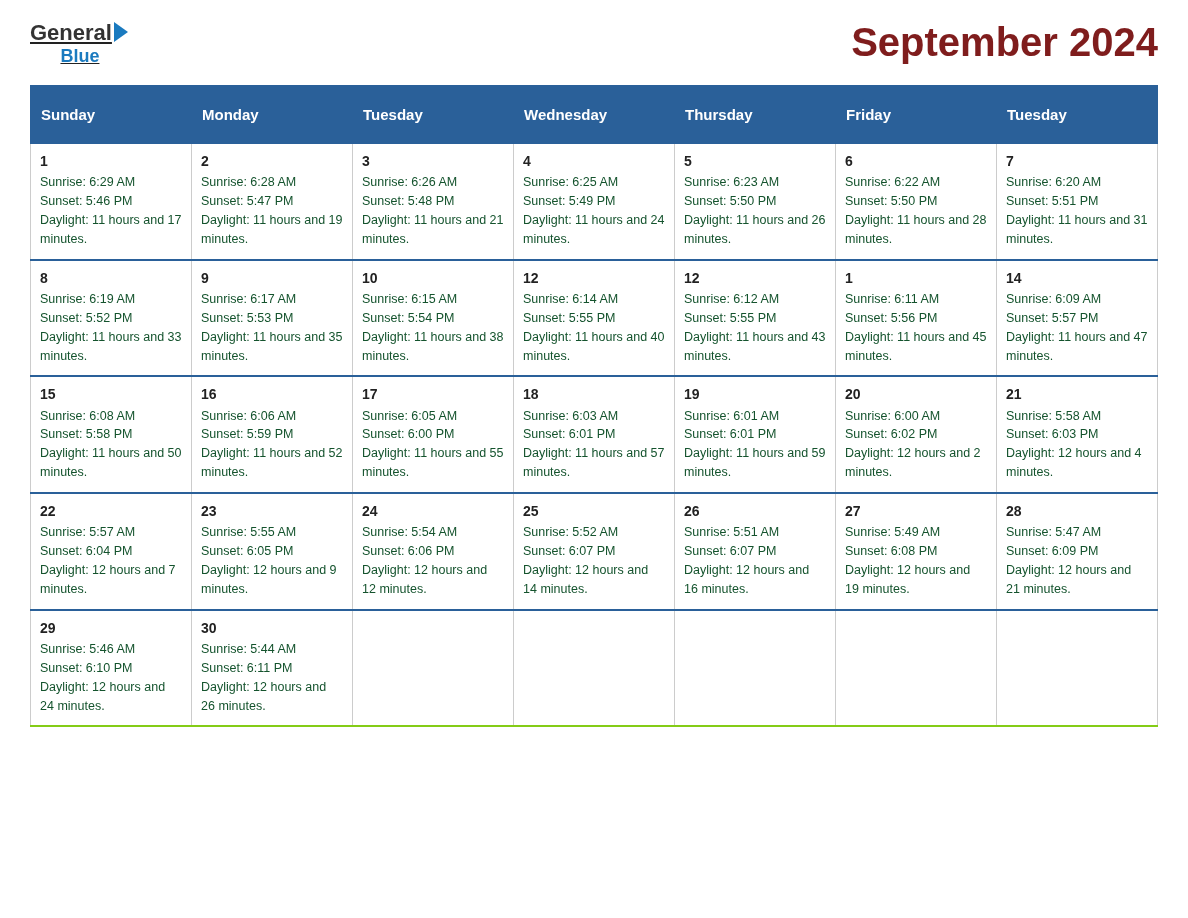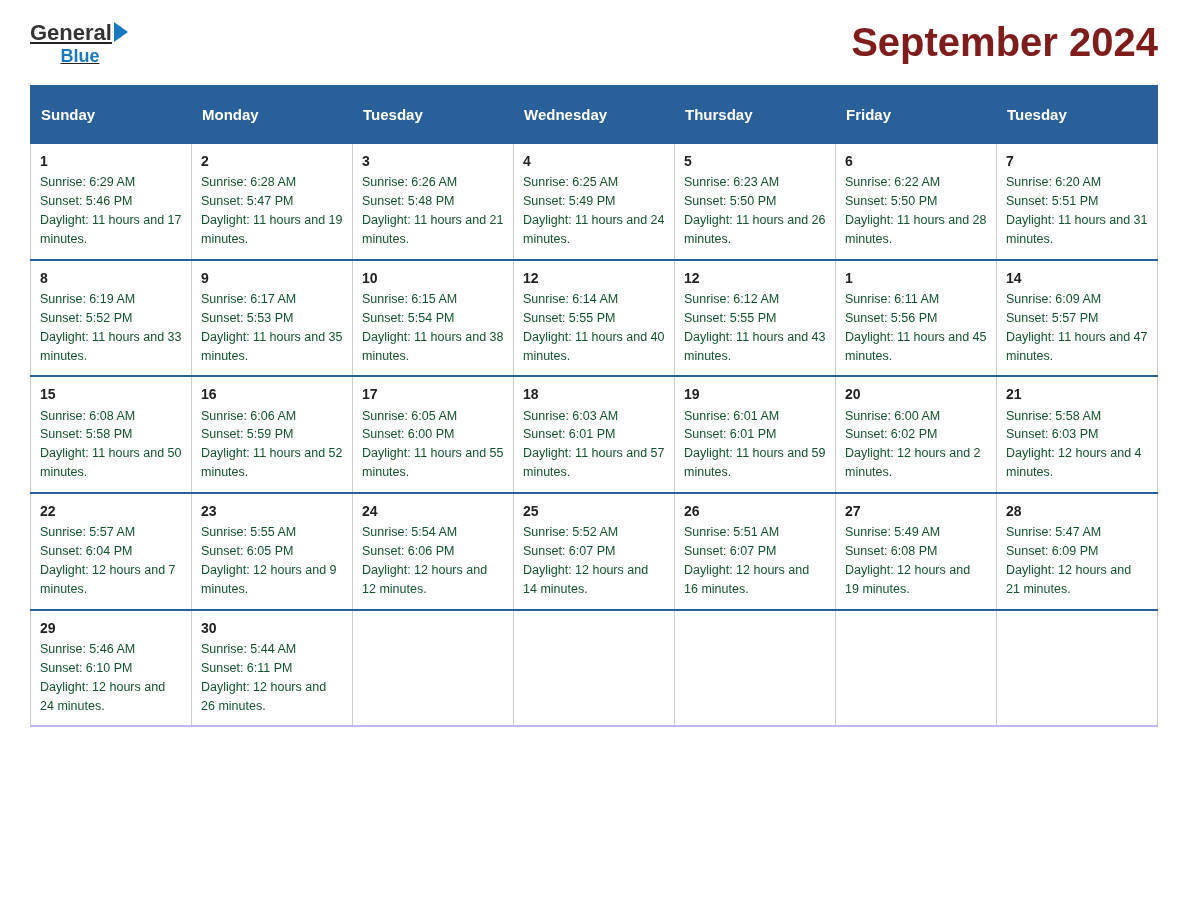--- a/index.html
+++ b/index.html
@@ -91,21 +91,21 @@
       font-weight: bold;
       color: #222;
       display: block;
       margin-bottom: 2px;
     }
     .calendar td .day-info {
       color: #14532d;
       font-size: 12.5px;
     }
     .calendar tbody tr:last-child td {
-      border-bottom: 2px solid #c4b5fd;
+      border-bottom: 2px solid #84cc16;
     }
     .empty-cell {
       background: #f9f9f9;
     }
   </style>
 </head>
 <body>
 
 <div class="header">
   <div class="logo-wrapper">

